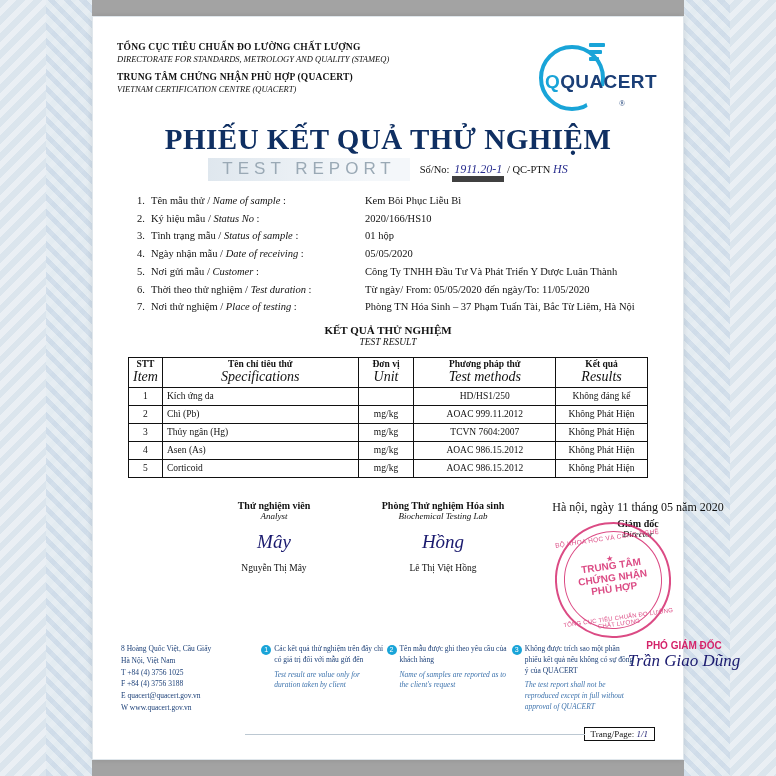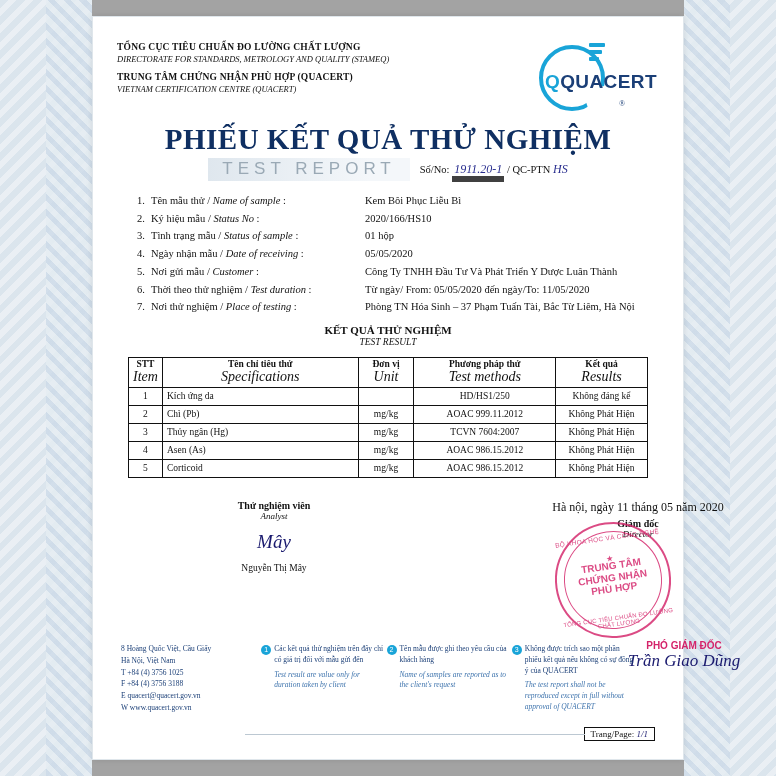--- a/index.html
+++ b/index.html
@@ -325,20 +325,26 @@
       </table>
 
       <div class="sig">
         <div class="col c1">
           <div class="ttl">Thử nghiệm viên</div>
           <div class="ttl-i">Analyst</div>
           <div class="hand-name">Mây</div>
           <div class="name">Nguyễn Thị Mây</div>
         </div>
 
+        <div class="col c2">
+          <div class="ttl">Phòng Thử nghiệm Hóa sinh</div>
+          <div class="ttl-i">Biochemical Testing Lab</div>
+          <div class="hand-name">Hồng</div>
+          <div class="name">Lê Thị Việt Hồng</div>
+        </div>
 
         <div class="col c3">
           <div class="date">Hà nội, ngày 11 tháng 05 năm 2020</div>
           <div class="ttl" style="margin-top:3px;">Giám đốc</div>
           <div class="ttl-i">Director</div>
         </div>
 
         <div class="stamp">
           <div class="in"></div>
           <div class="txt-top">BỘ KHOA HỌC VÀ CÔNG NGHỆ</div>

